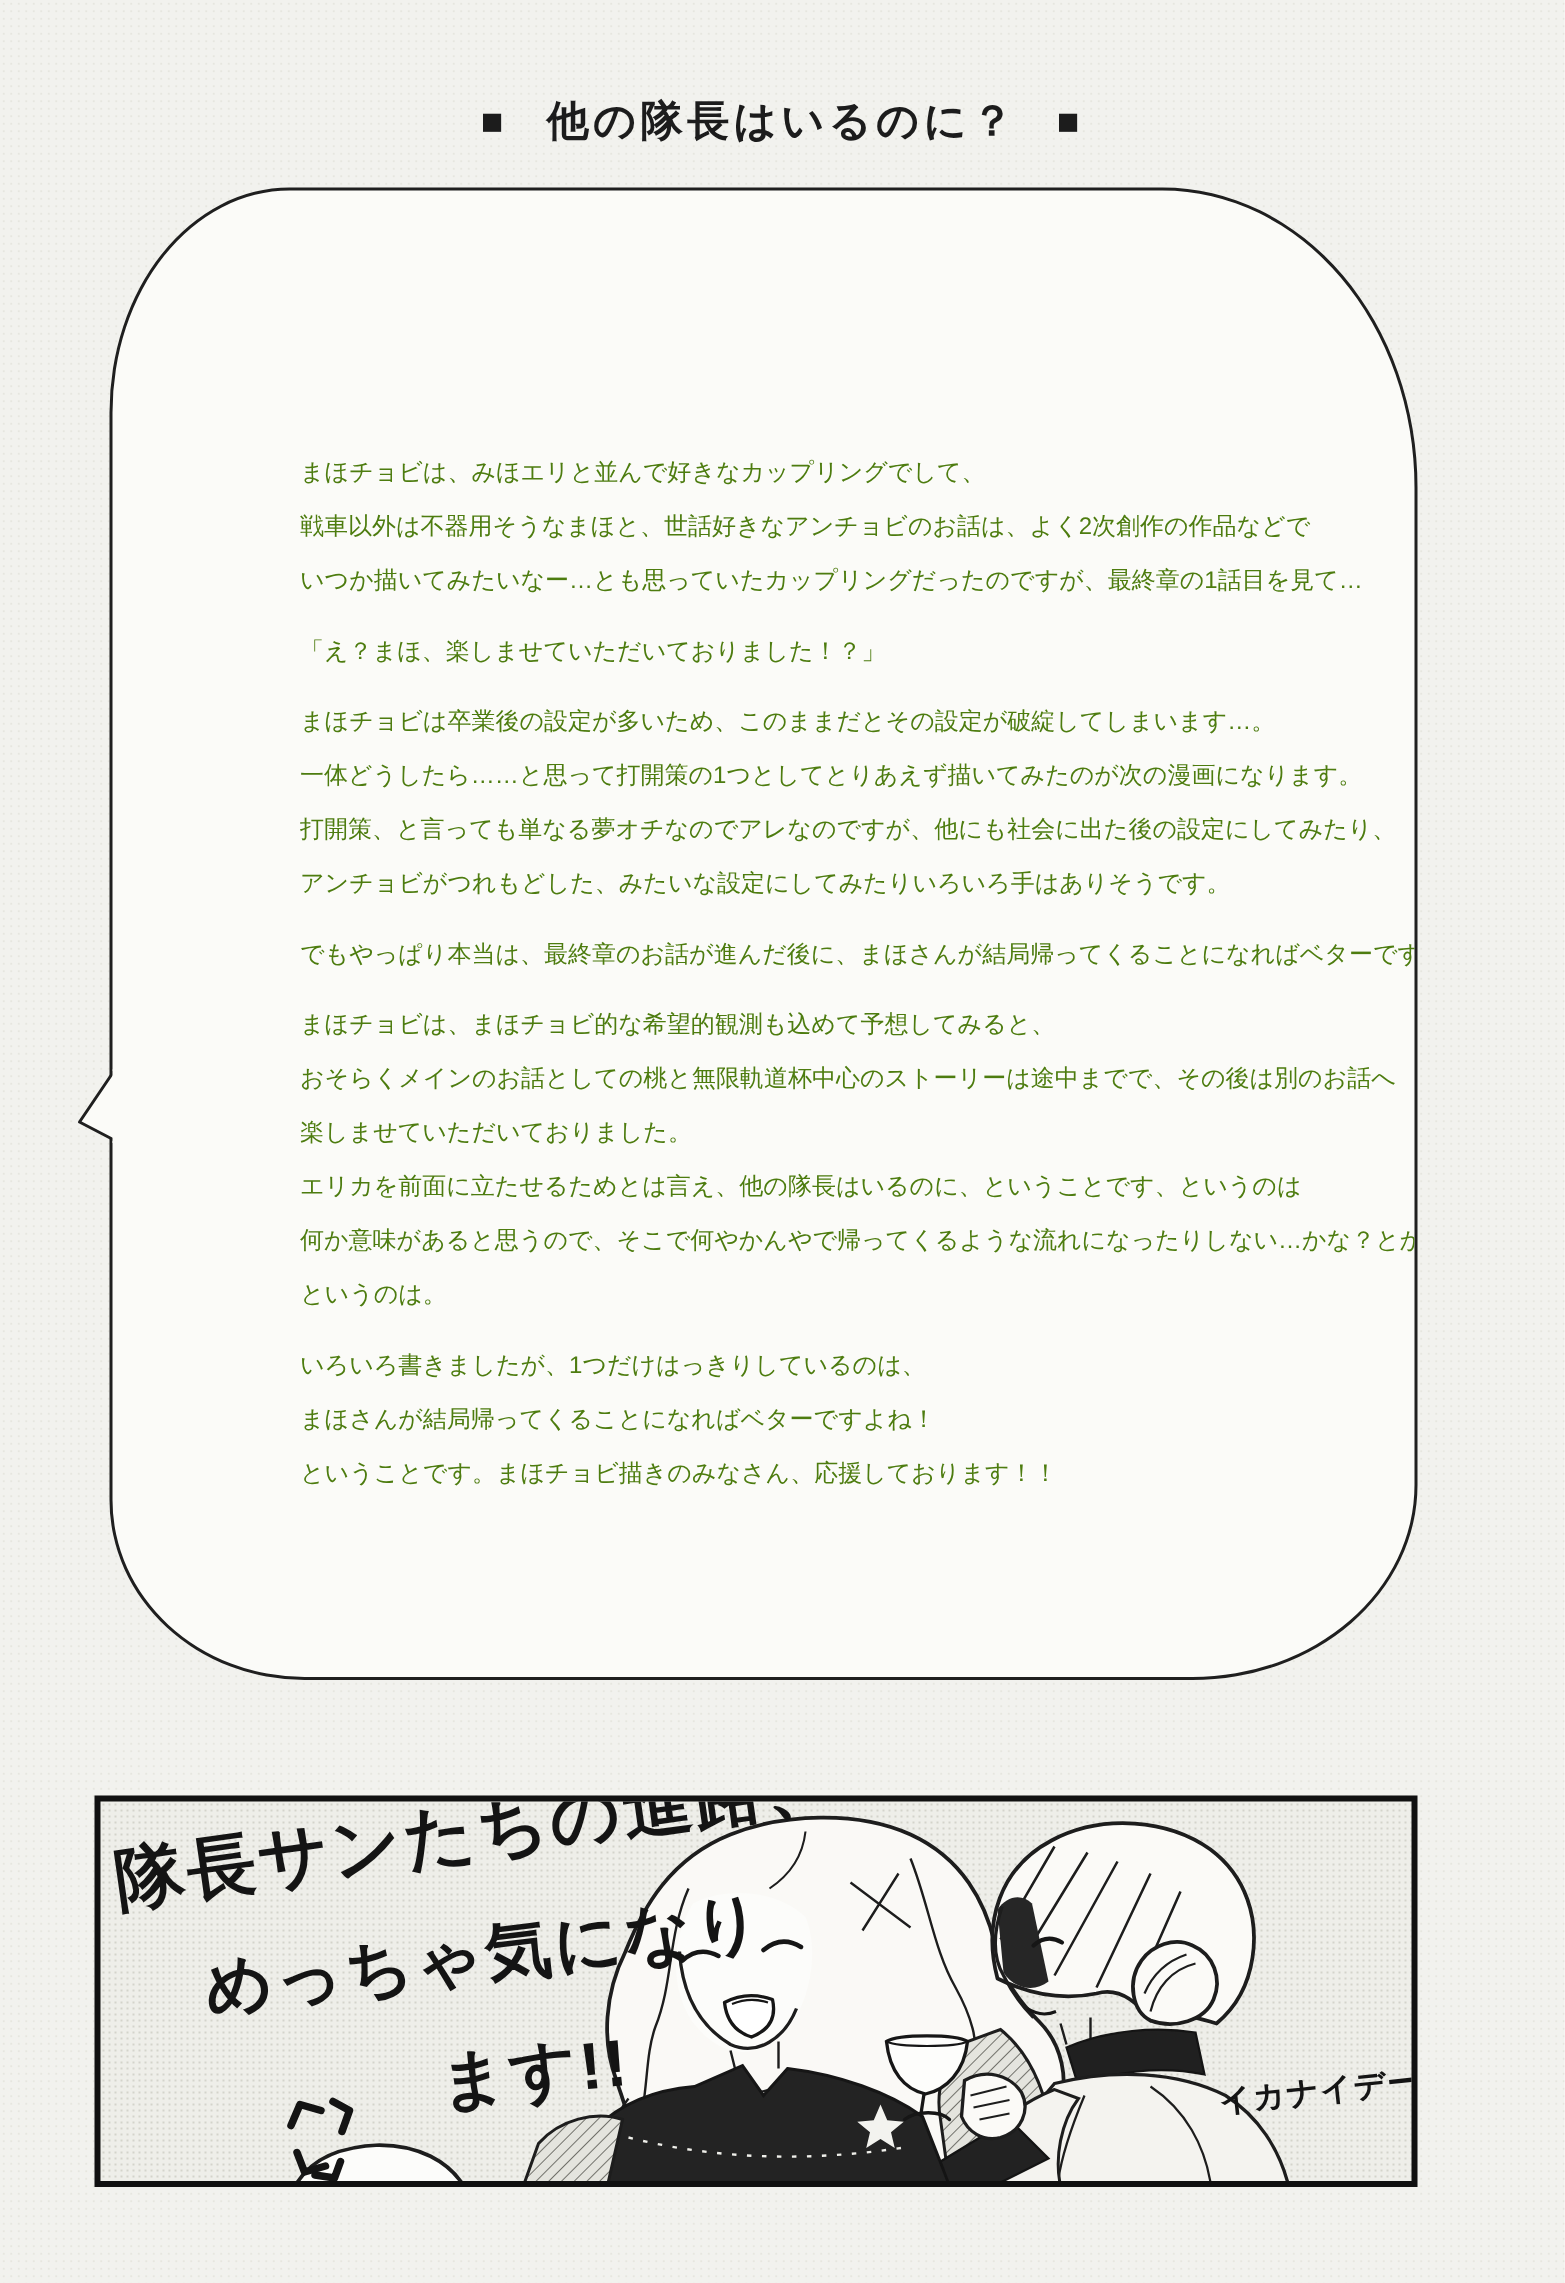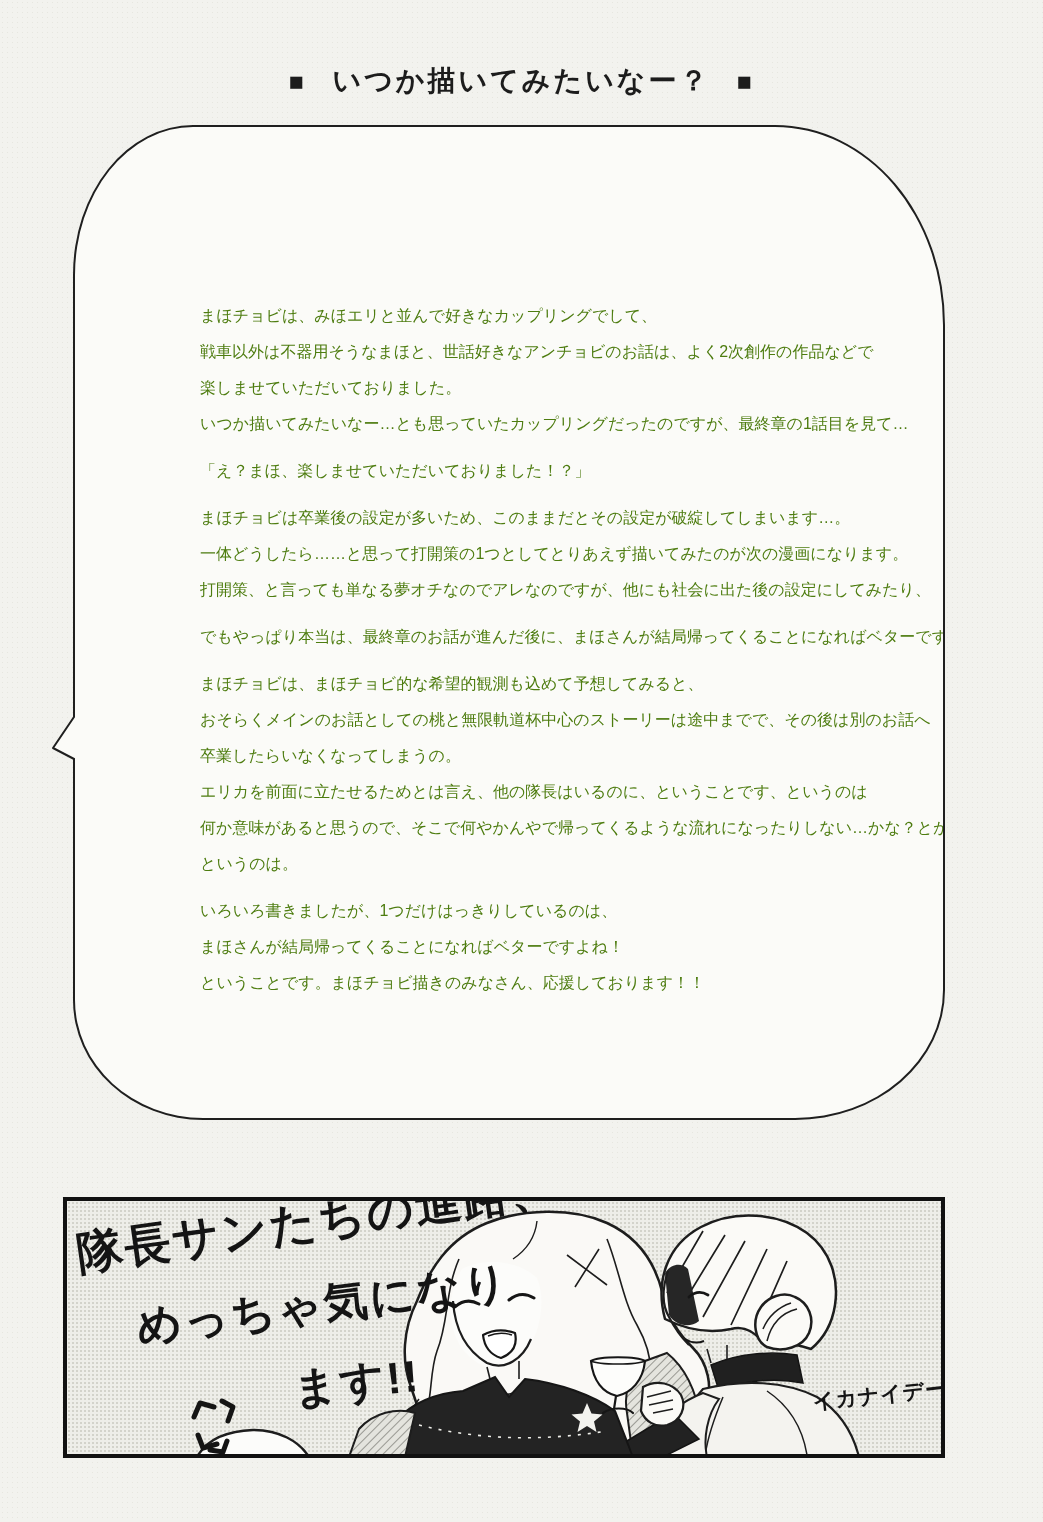--- a/index.html
+++ b/index.html
@@ -51,47 +51,47 @@
   .hw3{left:226px;top:166px;font-size:44px;transform:rotate(-6deg);}
   .hw-side{left:746px;top:190px;font-size:21px;transform:rotate(-6deg);letter-spacing:1px;}
 </style>
 </head>
 <body>
 
 <div>
 
   <div class="page-title">
     <span class="title-square">■</span>
-    <span>いつか描いてみたいなー？</span>
+    <span>他の隊長はいるのに？</span>
     <span class="title-square">■</span>
   </div>
 
   <div class="speech-bubble">
     <div class="bubble-text">
         <div class="para">
           <div class="line">まほチョビは、みほエリと並んで好きなカップリングでして、</div>
           <div class="line">戦車以外は不器用そうなまほと、世話好きなアンチョビのお話は、よく2次創作の作品などで</div>
-          <div class="line">楽しませていただいておりました。</div>
           <div class="line">いつか描いてみたいなー…とも思っていたカップリングだったのですが、最終章の1話目を見て…</div>
         </div>
         <div class="para">
           <div class="line">「え？まほ、楽しませていただいておりました！？」</div>
         </div>
         <div class="para">
           <div class="line">まほチョビは卒業後の設定が多いため、このままだとその設定が破綻してしまいます…。</div>
           <div class="line">一体どうしたら……と思って打開策の1つとしてとりあえず描いてみたのが次の漫画になります。</div>
           <div class="line">打開策、と言っても単なる夢オチなのでアレなのですが、他にも社会に出た後の設定にしてみたり、</div>
+          <div class="line">アンチョビがつれもどした、みたいな設定にしてみたりいろいろ手はありそうです。</div>
         </div>
         <div class="para">
           <div class="line">でもやっぱり本当は、最終章のお話が進んだ後に、まほさんが結局帰ってくることになればベターですよね…。</div>
         </div>
         <div class="para">
           <div class="line">まほチョビは、まほチョビ的な希望的観測も込めて予想してみると、</div>
           <div class="line">おそらくメインのお話としての桃と無限軌道杯中心のストーリーは途中までで、その後は別のお話へ</div>
-          <div class="line">卒業したらいなくなってしまうの。</div>
+          <div class="line">楽しませていただいておりました。</div>
           <div class="line">エリカを前面に立たせるためとは言え、他の隊長はいるのに、ということです、というのは</div>
           <div class="line">何か意味があると思うので、そこで何やかんやで帰ってくるような流れになったりしない…かな？とか</div>
           <div class="line">というのは。</div>
         </div>
         <div class="para">
           <div class="line">いろいろ書きましたが、1つだけはっきりしているのは、</div>
           <div class="line">まほさんが結局帰ってくることになればベターですよね！</div>
           <div class="line">ということです。まほチョビ描きのみなさん、応援しております！！</div>
         </div>
       </div>

